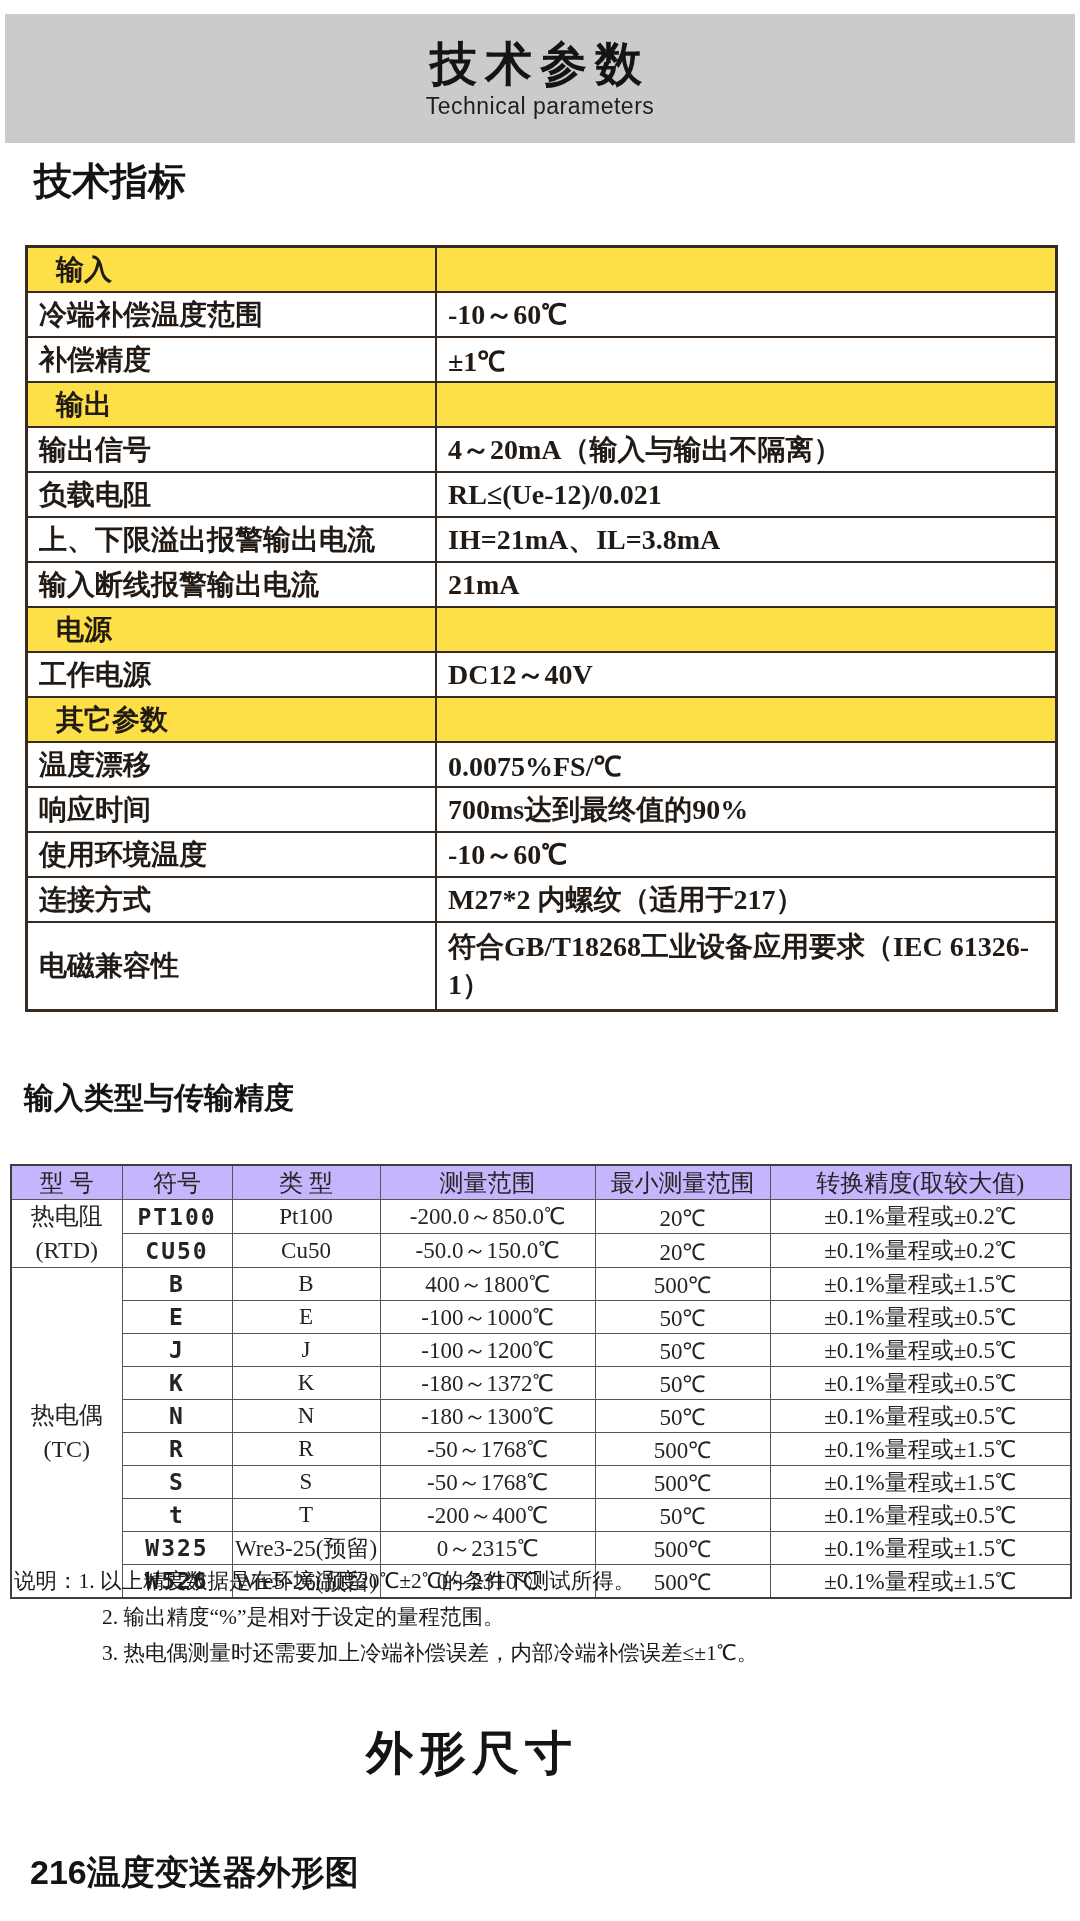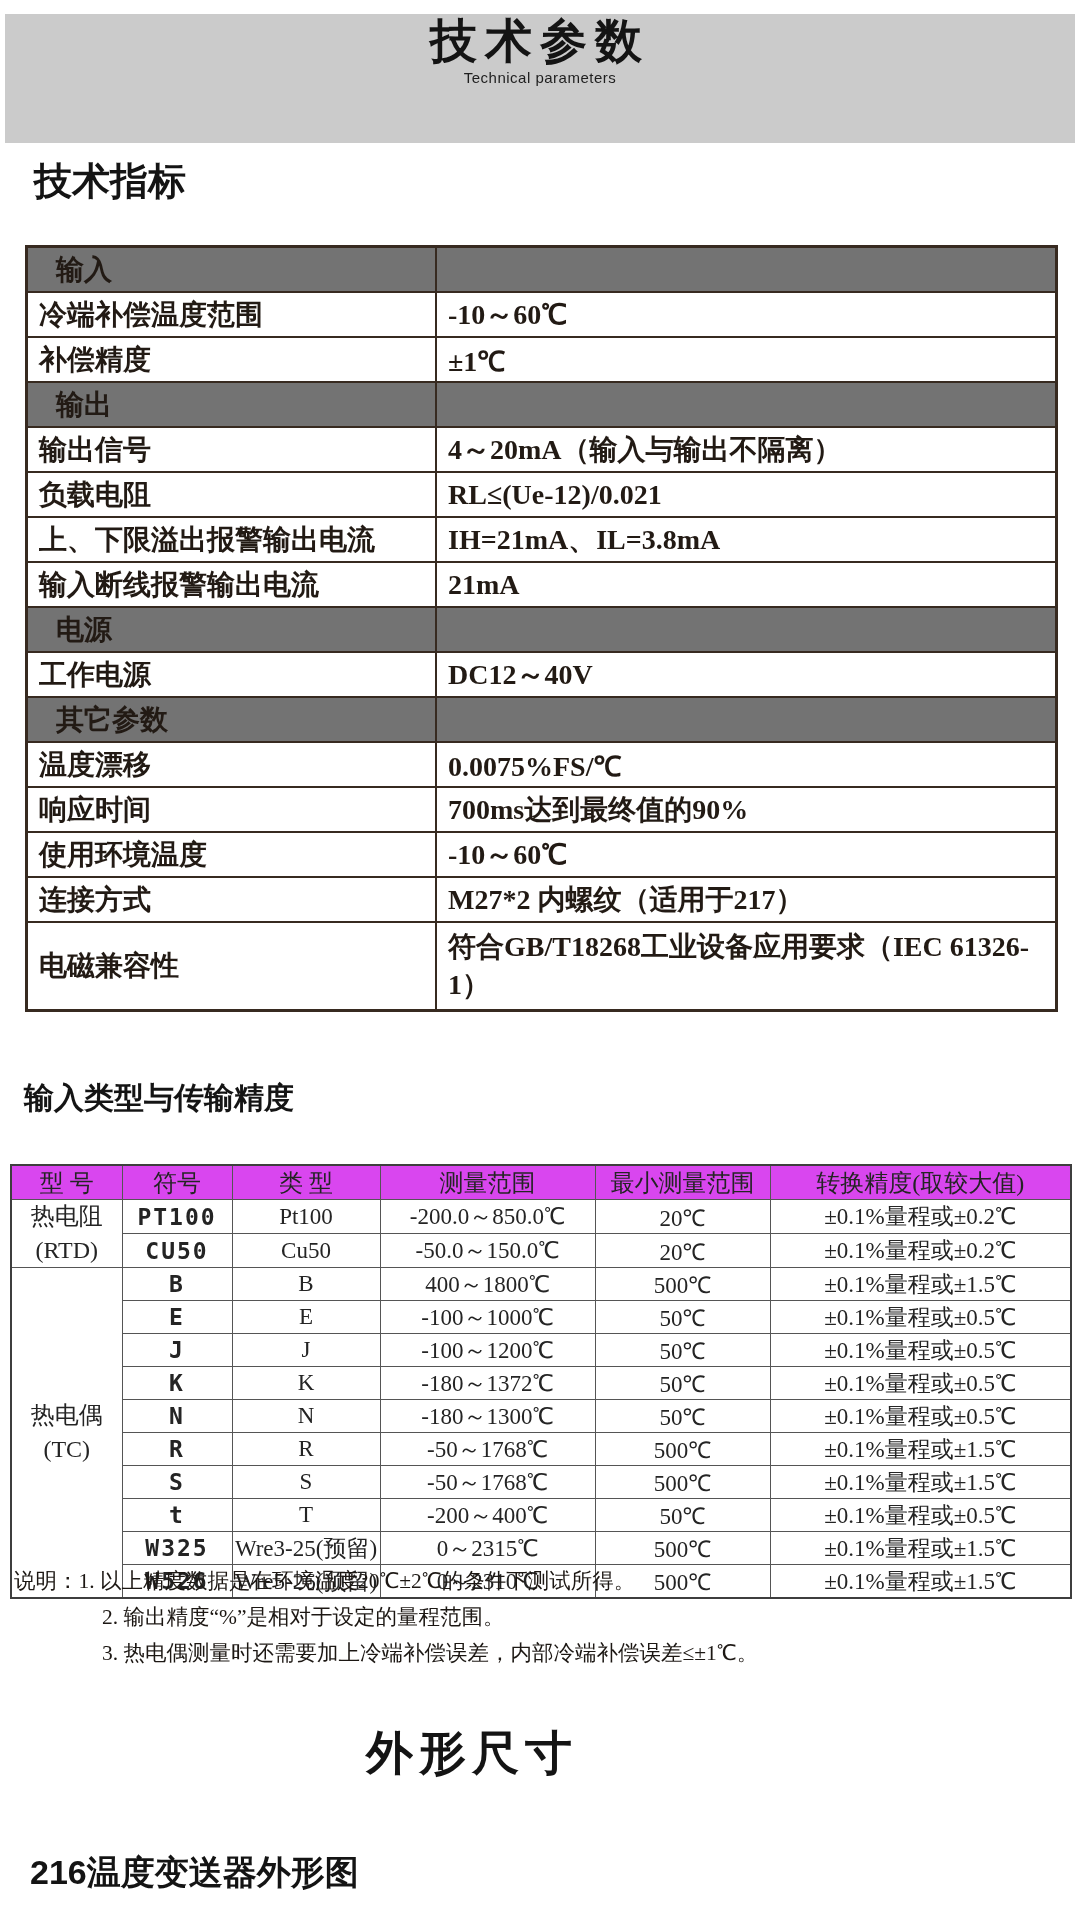--- a/index.html
+++ b/index.html
@@ -1,43 +1,43 @@
 <!DOCTYPE html>
 <html><head>
 <meta charset="utf-8">
 <style>
   html,body{margin:0;padding:0;background:#ffffff;}
   body{font-family:"Liberation Sans",sans-serif;color:#1c1713;}
   .page{position:relative;width:1080px;height:1921px;background:#ffffff;overflow:hidden;}
 
   
   .banner{position:absolute;top:14px;left:5px;width:1070px;height:129px;background:#cbcbcb;
-          display:flex;flex-direction:column;align-items:center;}
+          display:flex;flex-direction:column;align-items:center;justify-content:center;}
   .banner-title{font-size:47px;font-weight:bold;letter-spacing:8px;line-height:1.15;color:#141414;}
-  .banner-sub{font-size:15px;font-weight:400;color:#1e1e1e;margin-top:1px;letter-spacing:0.5px;}
+  .banner-sub{font-size:23px;font-weight:400;color:#1e1e1e;margin-top:1px;letter-spacing:0.5px;}
 
   .h-spec{position:absolute;top:156px;left:34px;font-size:38px;font-weight:600;color:#141414;}
   .h-io{position:absolute;top:1078px;left:24px;font-size:30px;font-weight:700;color:#141414;}
 
   
   table.t1{position:absolute;top:245px;left:25px;width:1033px;height:767px;
            border-collapse:collapse;table-layout:fixed;
            font-family:"Liberation Serif",serif;font-weight:700;font-size:28px;color:#221a14;
            border:3px solid #372a20;}
   table.t1 td{border:2px solid #372a20;vertical-align:middle;padding:0 6px 0 11px;}
   table.t1 td.c1{width:373px;}
-  table.t1 tr.sec td{background:#737373;padding-left:28px;}
+  table.t1 tr.sec td{background:#fde047;padding-left:28px;}
 
   
   table.t2{position:absolute;top:1164px;left:10px;width:1060px;height:385px;
            border-collapse:collapse;table-layout:fixed;text-align:center;
            font-family:"Liberation Serif",serif;font-size:23px;color:#242424;
            border:2px solid #3e3e3e;}
   table.t2 th,table.t2 td{border:1px solid #555555;vertical-align:middle;padding:0;font-weight:400;}
-  table.t2 thead th{background:#d946ef;font-size:24px;height:33px;}
+  table.t2 thead th{background:#c4b5fd;font-size:24px;height:33px;}
   table.t2 td.sym{font-family:"DejaVu Sans Mono",monospace;font-weight:700;font-size:23px;letter-spacing:2px;}
   table.t2 td.model-cell{font-size:24px;line-height:1.4;}
 
   
   .notes{position:absolute;top:1563px;left:14px;font-family:"Liberation Serif",serif;
          font-size:21.5px;line-height:36px;color:#1c1713;}
   .notes .nrow{display:flex;}
   .notes .indent{padding-left:88px;}
 
   .dim-title{position:absolute;top:1722px;left:0;width:944px;text-align:center;

